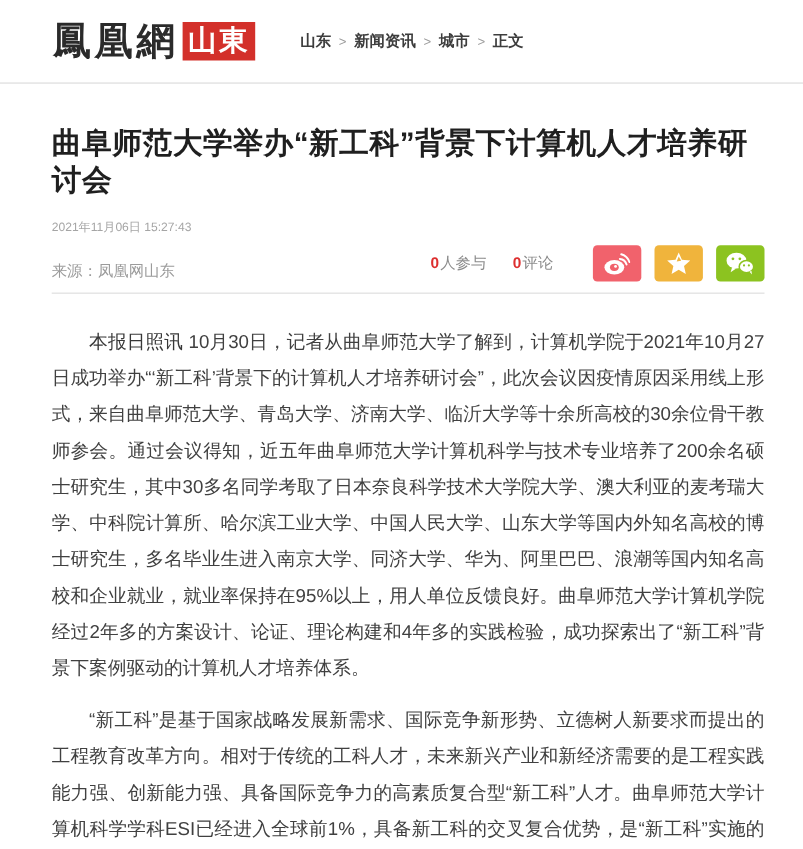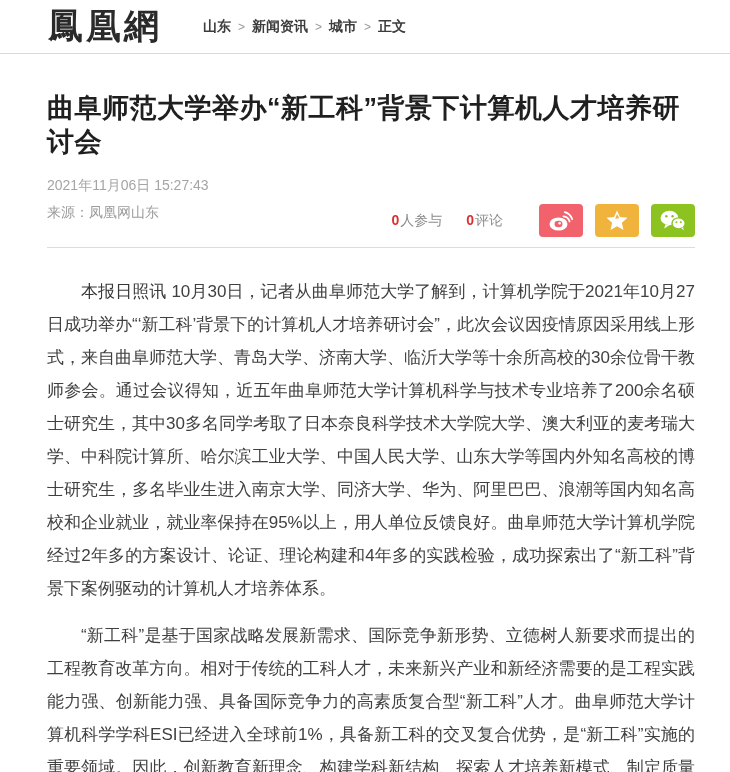--- a/index.html
+++ b/index.html
@@ -7,21 +7,21 @@
   body {
     width: 730px;
     min-height: 772px;
     background: #ffffff;
     font-family: "Liberation Sans", "DejaVu Sans", sans-serif;
     -webkit-font-smoothing: antialiased;
   }
 
   
   .header {
-    height: 54px;
+    height: 76px;
     display: flex;
     align-items: center;
     padding-left: 48px;
     border-bottom: 1px solid #d9d9d9;
   }
   .logo {
     display: flex;
     align-items: center;
     cursor: pointer;
   }
@@ -69,28 +69,28 @@
     margin-top: 37px;
     font-size: 27px;
     line-height: 34px;
     font-weight: bold;
     color: #1f1f1f;
     letter-spacing: 0.5px;
   }
 
   .pub-time {
     margin-top: 16px;
-    font-size: 14px;
+    font-size: 11px;
     color: #a5a5a5;
   }
 
   .meta-row {
     margin-top: 9px;
     display: flex;
-    align-items: flex-start;
+    align-items: flex-end;
     height: 33px;
   }
   .source { font-size: 14px; color: #9b9b9b; }
   .meta-right { margin-left: auto; display: flex; align-items: center; }
   .stat { font-size: 14px; color: #8c8c8c; margin-right: 24px; white-space: nowrap; }
   .stat .num { color: #dd2f2f; font-weight: bold; margin-right: 1px; }
   .share-btn {
     width: 44px; height: 33px;
     border-radius: 4px;
     margin-left: 12px;
@@ -124,20 +124,21 @@
     color: #383838;
     margin-right: 5px;
   }
 </style>
 </head>
 <body>
 
 <div class="header">
   <div class="logo">
     <span class="logo-text">鳳凰網</span>
+    <span class="logo-badge">山東</span>
   </div>
   <nav class="breadcrumb">
     <span class="crumb">山东</span>
     <span class="sep">&gt;</span>
     <span class="crumb">新闻资讯</span>
     <span class="sep">&gt;</span>
     <span class="crumb">城市</span>
     <span class="sep">&gt;</span>
     <span class="crumb">正文</span>
   </nav>

